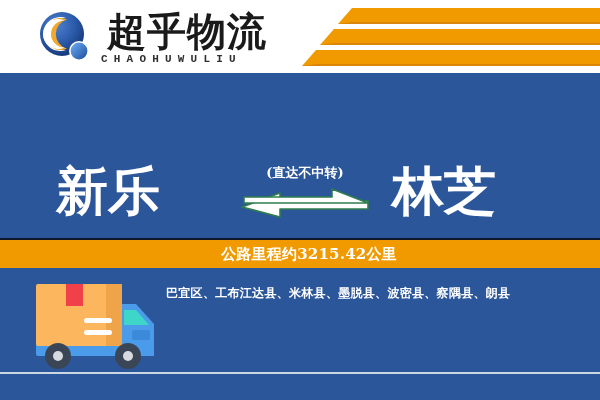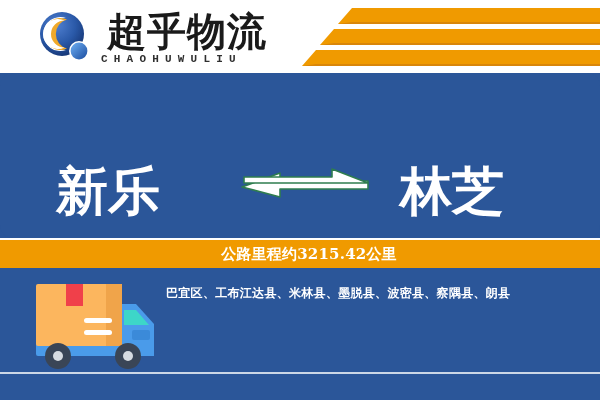--- a/index.html
+++ b/index.html
@@ -73,21 +73,21 @@
     top: 118px;
     font-family: "DejaVu Serif", "Liberation Serif", serif;
     font-size: 52px;
     font-weight: 700;
     color: #ffffff;
     line-height: 56px;
     white-space: nowrap;
     transform: translateY(-50%);
   }
   .city-origin { left: 56px; }
-  .city-dest   { left: 400px; }
+  .city-dest   { left: 392px; }
 
   .arrow-block {
     position: absolute;
     left: 240px; top: 92px;
     width: 130px; height: 92px;
     text-align: center;
   }
   .arrow-note {
     font-family: "DejaVu Serif", "Liberation Serif", serif;
     font-size: 13px;
@@ -98,21 +98,21 @@
   }
   .arrow-note.top { margin-bottom: 4px; }
   .arrow-svg { display: block; margin: 0 auto; }
 
   
   .info-bar {
     position: absolute;
     left: 0; top: 238px;
     width: 600px; height: 30px;
     background: #f09a00;
-    border-top: 2px solid #ffffff;
+    border-top: 2px solid #0f172a;
     box-sizing: border-box;
     display: flex;
     align-items: center;
     justify-content: center;
     padding-left: 32px;
   }
   .info-text {
     font-family: "DejaVu Serif", "Liberation Serif", serif;
     font-size: 15px;
     font-weight: 700;
@@ -194,20 +194,21 @@
         <polygon points="16,50 300,50 300,66 2,66" fill="#f09a00"></polygon>
         <polygon points="16,64 300,64 300,66 2,66" fill="#d9860a"></polygon>
       </svg>
     </div>
   </div>
 
   <div class="route">
     <div class="city city-origin">新乐</div>
 
     <div class="arrow-block">
+      <div class="arrow-note top">(直达不中转)</div>
       <div>
         <svg class="arrow-svg" width="130" height="40" viewBox="0 0 130 40" xmlns="http://www.w3.org/2000/svg">
           <g stroke="#2f7d4f" stroke-width="1.6" stroke-linejoin="round">
             <polygon points="2,22 40,8 40,16 128,16 128,24 40,24 40,32" fill="#ffffff"></polygon>
             <polygon points="128,18 92,4 92,12 4,12 4,18" fill="#ffffff"></polygon>
           </g>
         </svg>
       </div>
 
     </div>

